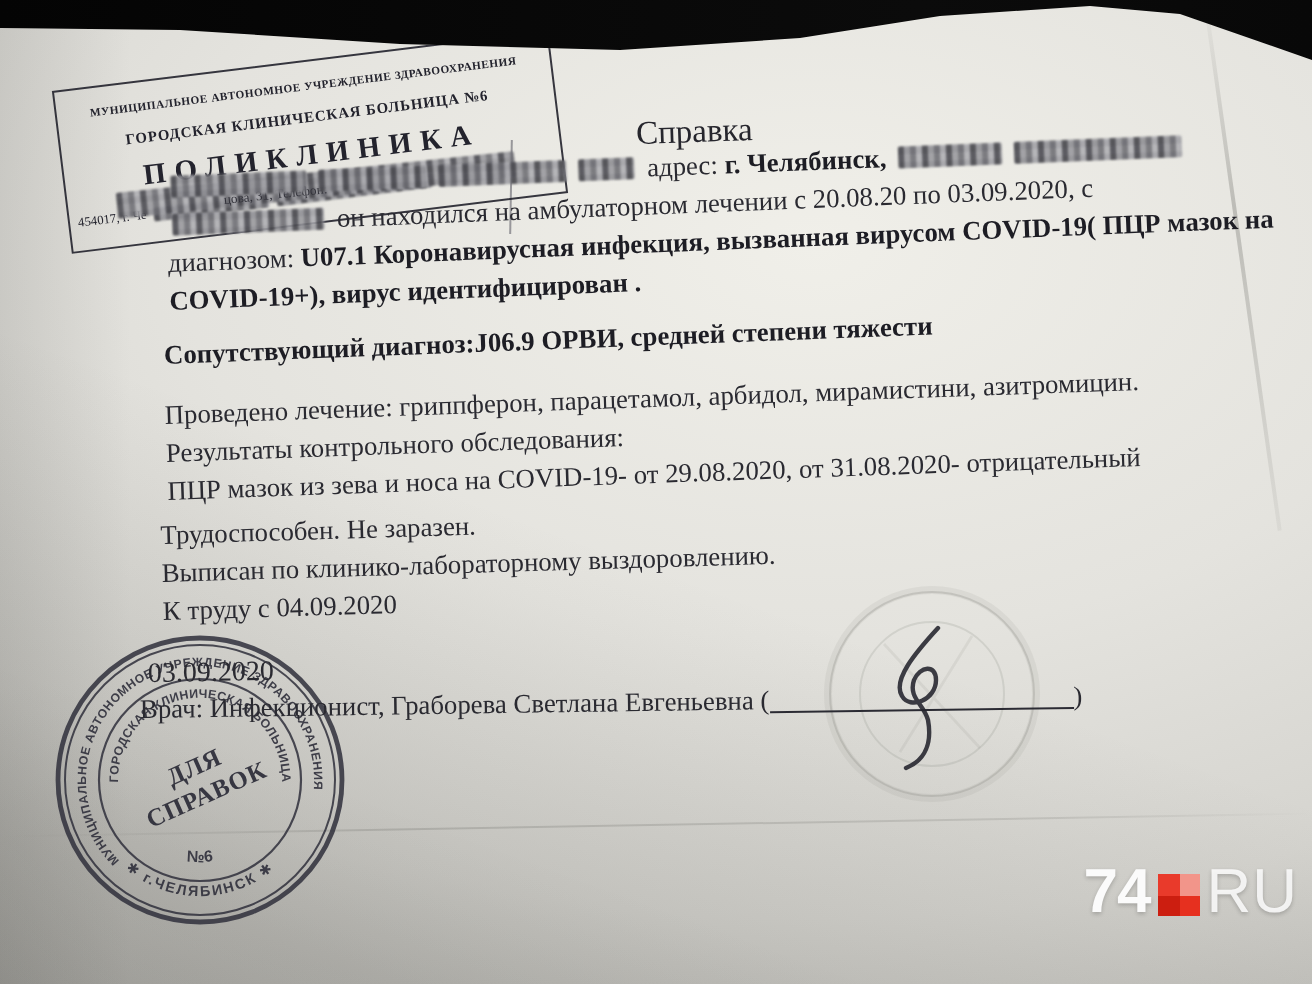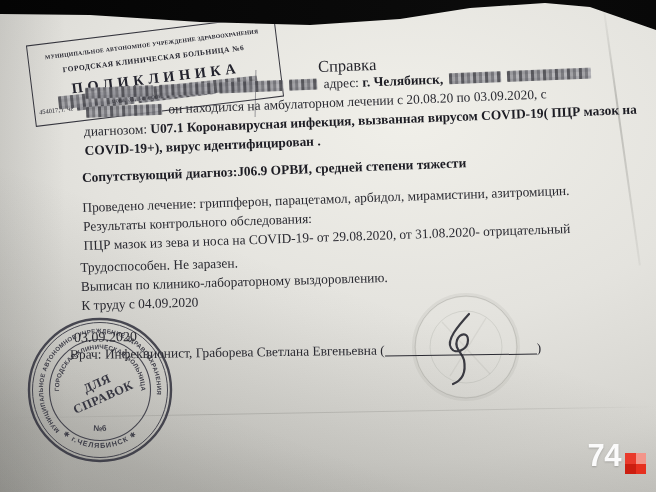--- a/index.html
+++ b/index.html
@@ -37,21 +37,21 @@
   .frag{font-size:6.6px;color:#33333b;z-index:4;}
   .crease-v{position:absolute;left:255px;top:70px;width:1px;height:47px;background:rgba(70,70,82,.5);transform:rotate(1deg);z-index:1;}
   .crease-r{position:absolute;left:601px;top:-4px;width:1.5px;height:272px;transform-origin:top center;transform:rotate(-8deg);
     background:linear-gradient(rgba(120,120,115,0), rgba(108,108,103,.35) 40%, rgba(108,108,103,.08));z-index:1;}
   .crease-h{position:absolute;left:0;top:412px;width:656px;height:1.2px;transform:rotate(-1deg);
     background:linear-gradient(90deg, rgba(130,130,125,0), rgba(122,122,117,.32) 30%, rgba(122,122,117,.22) 80%, rgba(130,130,125,0));z-index:1;}
   .rstamp{position:absolute;left:20px;top:310px;z-index:3;}
   .gstamp{position:absolute;left:406px;top:290px;z-index:2;}
   .sig{position:absolute;left:425px;top:300px;z-index:6;}
   .sigline{display:inline-block;width:152px;height:12px;border-bottom:1.3px solid #2b2b33;vertical-align:-2px;}
-  .wm{position:absolute;right:7px;bottom:18px;display:flex;align-items:flex-end;z-index:12;
+  .wm{position:absolute;right:7px;bottom:28px;display:flex;align-items:center;z-index:12;
     font-family:"Liberation Sans","DejaVu Sans",sans-serif;text-shadow:0 1px 2px rgba(0,0,0,.2);}
   .wm-74{font-size:31px;font-weight:800;color:#fbfbfb;letter-spacing:-.5px;}
   .wm-sq{width:21px;height:21px;display:grid;grid-template-columns:1fr 1fr;grid-template-rows:1fr 1fr;margin:3px 3px 0 4px;}
   .wm-ru{font-size:31px;font-weight:400;color:rgba(252,252,252,.88);letter-spacing:.5px;}
   svg text{font-family:"Liberation Sans","DejaVu Sans",sans-serif;}
   svg .serif{font-family:"Liberation Serif","DejaVu Serif",serif;}
 </style>
 </head>
 <body>
 
@@ -154,14 +154,15 @@
   </div>
 
   <div class="wm">
     <span class="wm-74">74</span>
     <span class="wm-sq">
       <i style="background: rgb(233, 58, 43);"></i>
       <i style="background: rgb(242, 149, 138);"></i>
       <i style="background: rgb(204, 30, 16);"></i>
       <i style="background: rgb(230, 48, 31);"></i>
     </span>
+    <span class="wm-ru">RU</span>
   </div>
 </div>
 
 </body></html>

